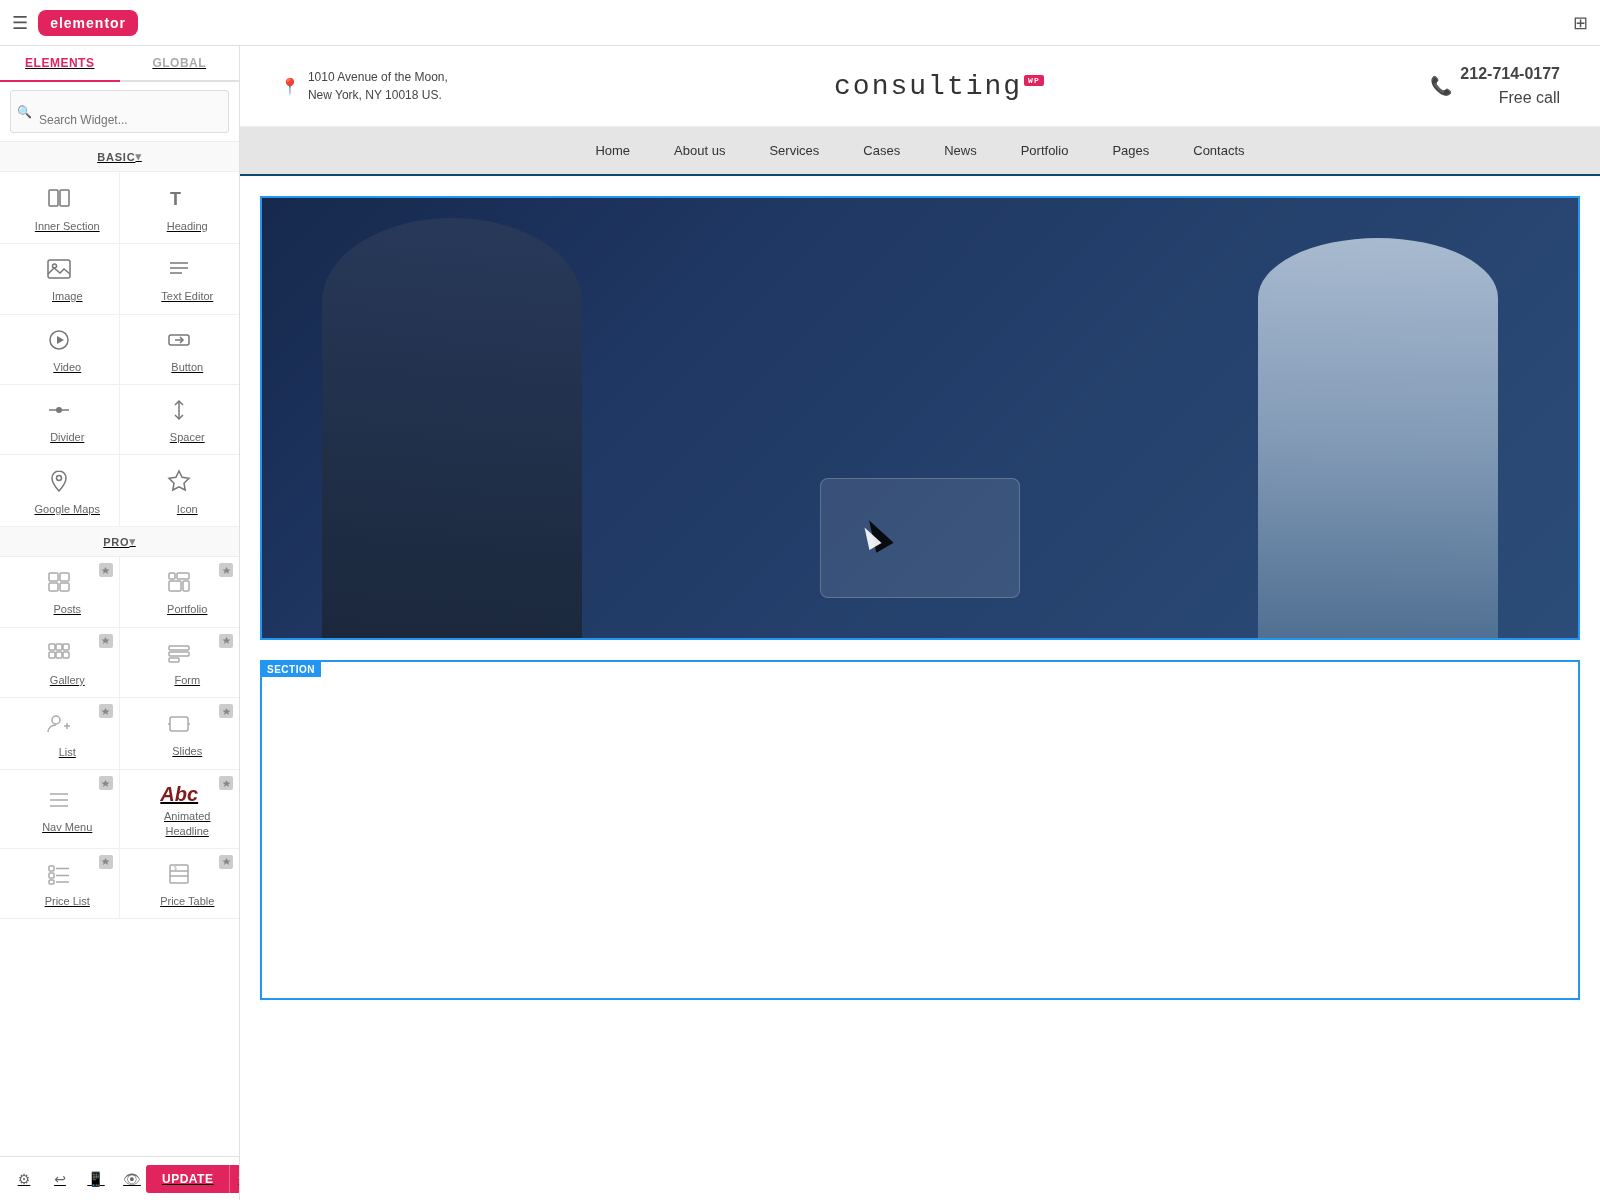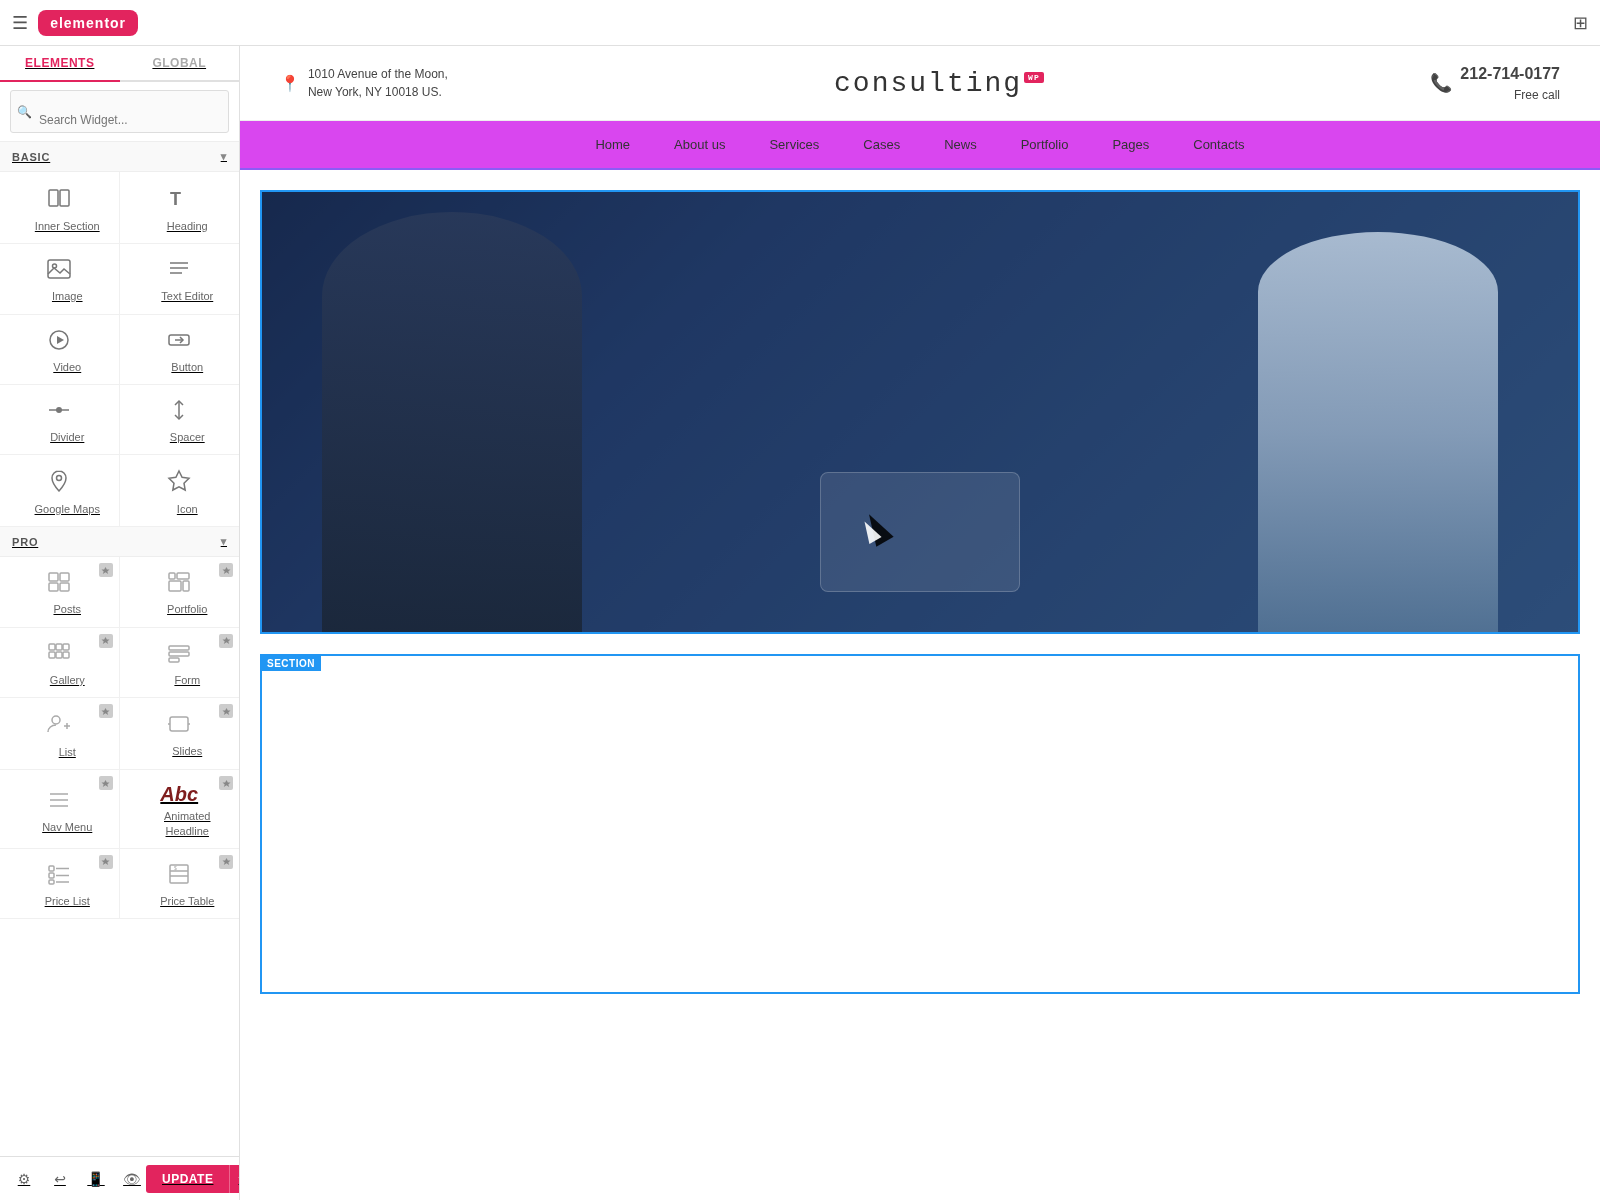--- a/index.html
+++ b/index.html
@@ -80,21 +80,21 @@
       top: 50%;
       transform: translateY(-50%);
       color: #aaa;
       font-size: 12px;
     }
 
     
     .section-header {
       display: flex;
       align-items: center;
-      justify-content: space-between;
+      justify-content: center;
       padding: 8px 12px;
       background: #f9f9f9;
       border-bottom: 1px solid #eee;
       cursor: pointer;
     }
     .section-header span {
       font-size: 11px;
       font-weight: 700;
       color: #555;
       text-transform: uppercase;
@@ -229,30 +229,30 @@
       color: #fff;
       font-size: 8px;
       font-weight: bold;
       padding: 1px 4px;
       border-radius: 2px;
       vertical-align: super;
       margin-left: 2px;
     }
     .site-phone { display: flex; align-items: center; gap: 8px; text-align: right; }
     .phone-icon { color: #e2245e; font-size: 18px; }
-    .site-phone p { font-size: 12px; color: #444; line-height: 1.5; }
+    .site-phone p { font-size: 16px; color: #444; line-height: 1.5; }
     .site-phone .phone-num { font-size: 16px; font-weight: 600; }
 
     
     .site-nav {
-      background: #d946ef;
+      background: #e5e5e5;
       display: flex;
       justify-content: center;
       gap: 0;
-      border-bottom: 2px solid #8b5cf6;
+      border-bottom: 2px solid #0c4a6e;
       padding: 0 20px;
       text-align: right;
     }
     .nav-item {
       padding: 16px 22px;
       font-size: 13px;
       color: #333;
       cursor: pointer;
       text-decoration: none;
       font-weight: 500;

